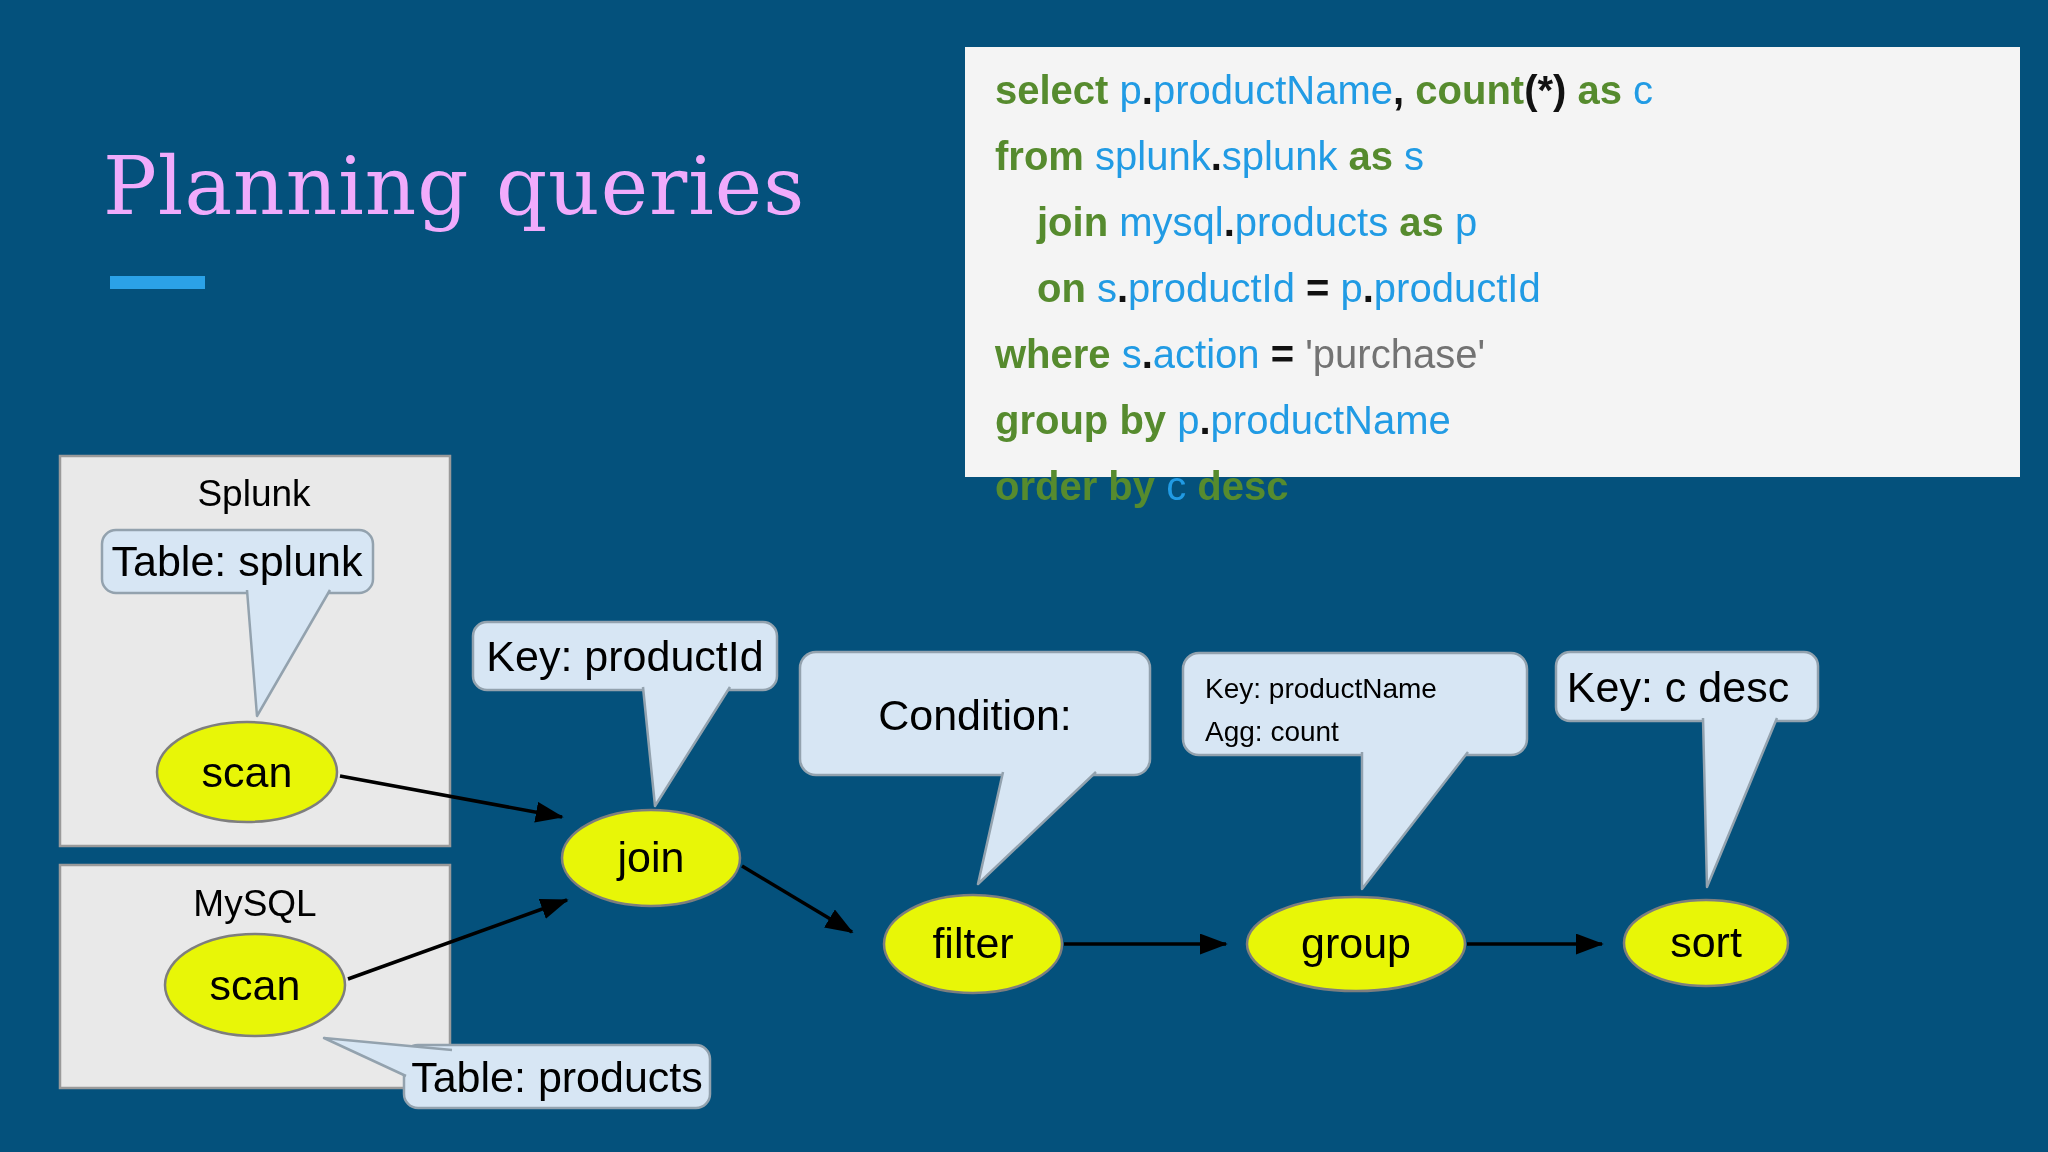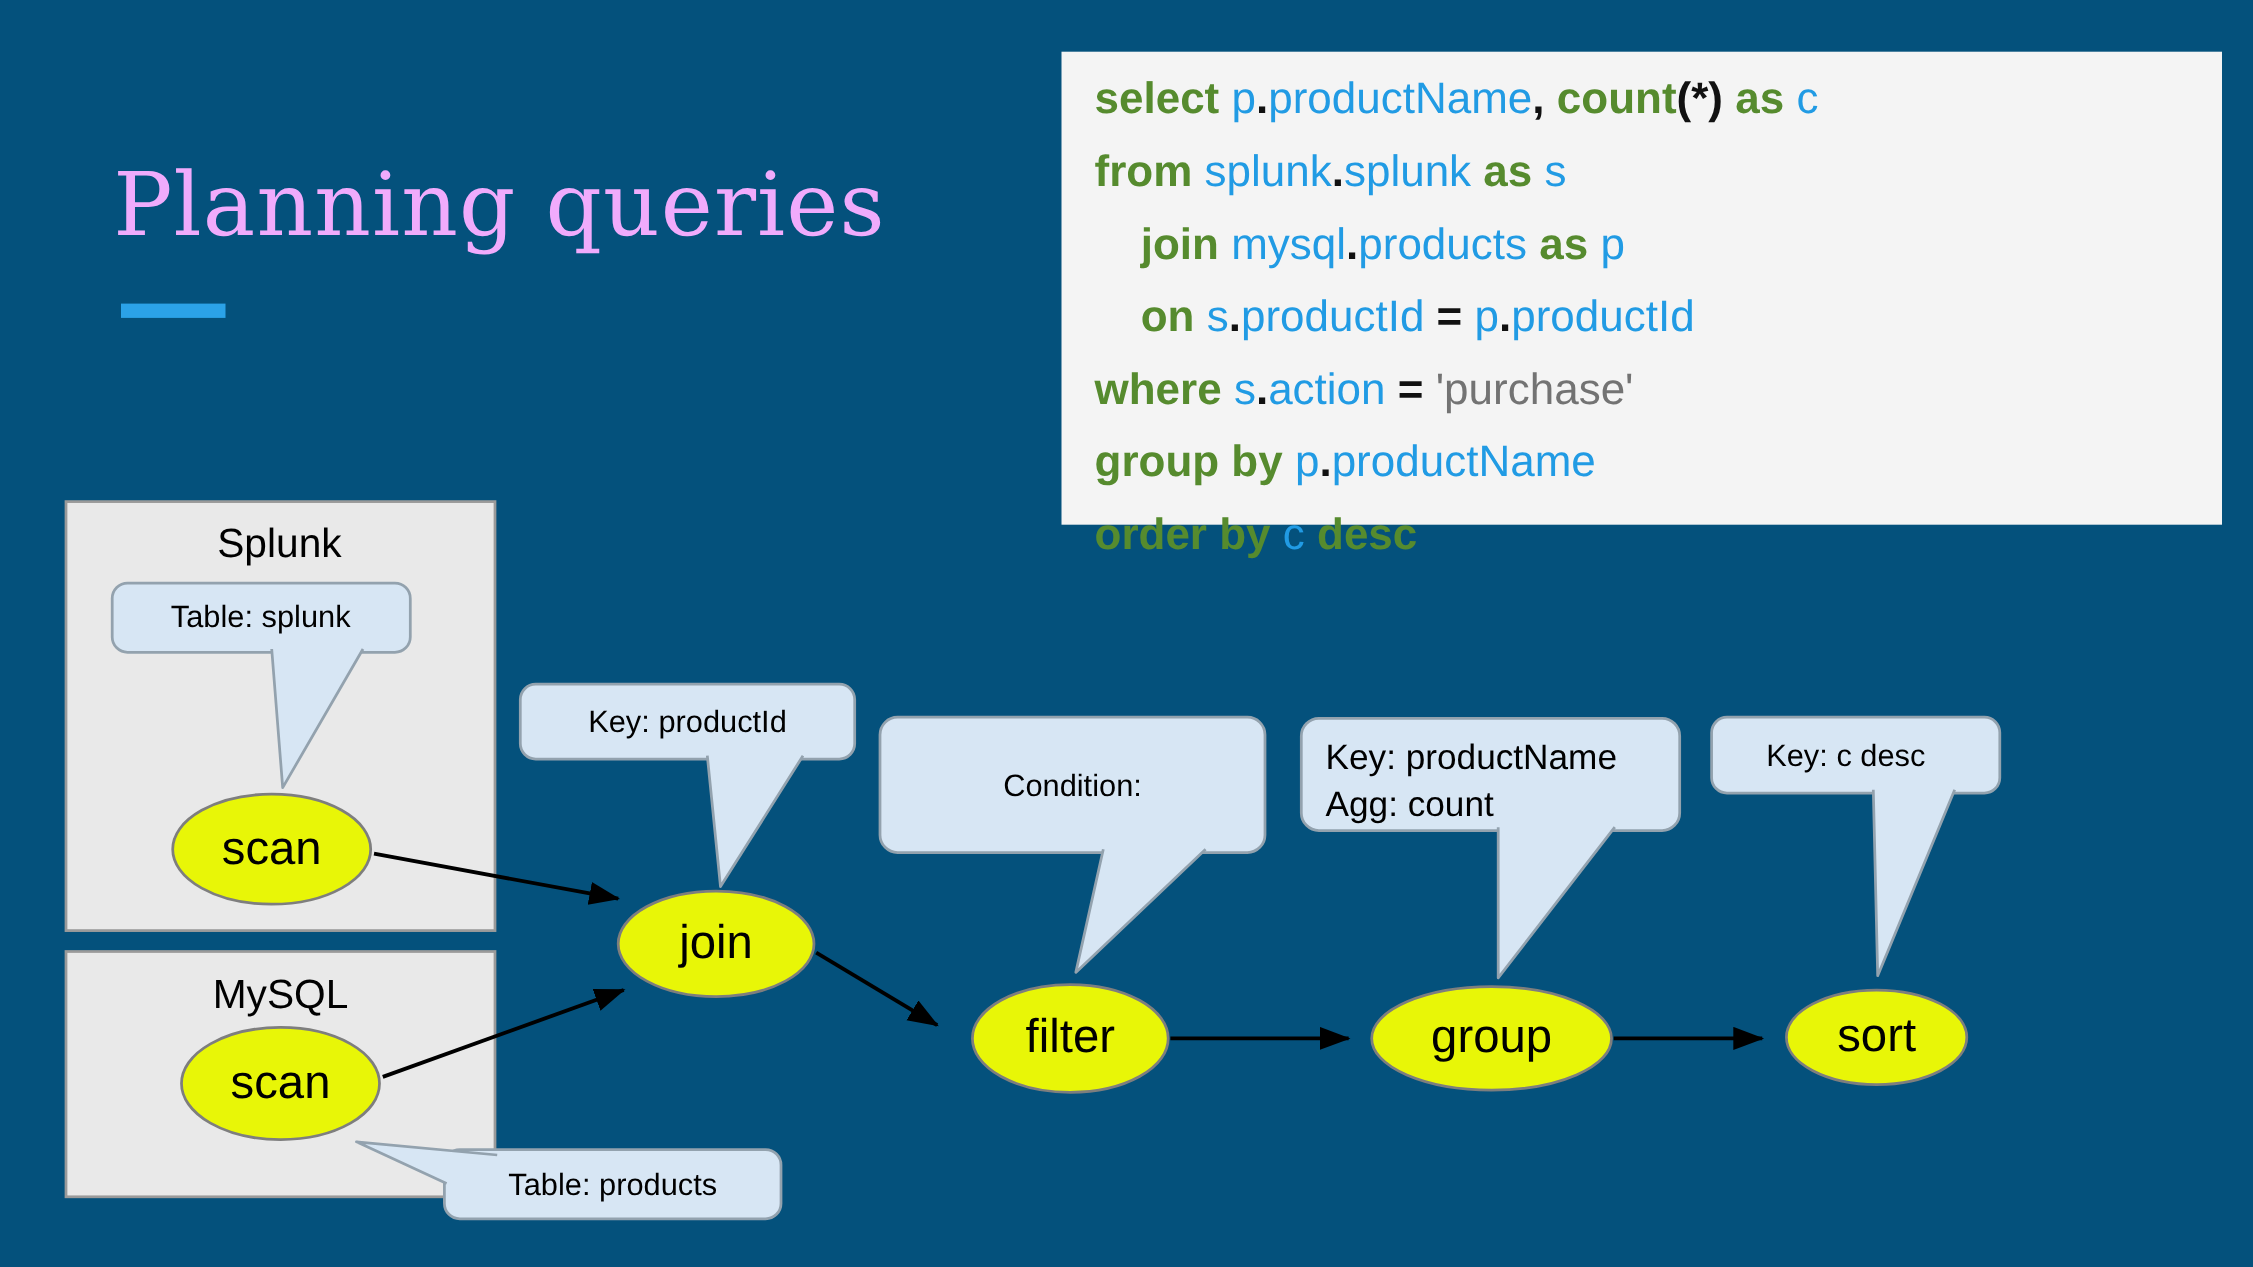--- a/index.html
+++ b/index.html
@@ -15,23 +15,23 @@
   .code-line{height:66px;line-height:66px;font-size:40px;white-space:nowrap;}
   .code-line.indent{padding-left:42px;}
   .tok-kw{color:#568b2e;font-weight:bold;}
   .tok-id{color:#219be4;}
   .tok-pl{color:#111111;font-weight:bold;}
   .tok-str{color:#737373;}
   .diagram-svg{position:absolute;left:0;top:0;width:2048px;height:1152px;}
   .lbl{position:absolute;transform:translate(-50%,-50%);color:#000;white-space:nowrap;}
   .lbl-box{font-size:37px;}
   .lbl-node{font-size:43px;}
-  .lbl-callout{font-size:28px;}
+  .lbl-callout{font-size:43px;}
   .callout-multi{line-height:44px;text-align:center;}
-  .callout-left{position:absolute;left:1205px;top:667px;transform:none;text-align:left;line-height:43px;font-size:32px;color:#000;white-space:nowrap;}
+  .callout-left{position:absolute;left:1205px;top:667px;transform:none;text-align:left;line-height:43px;font-size:28px;color:#000;white-space:nowrap;}
 </style>
 </head>
 <body>
 
 <div class="slide">
 
   <div class="title">Planning queries</div>
   <div class="title-dash"></div>
 
   <div class="code-block">

